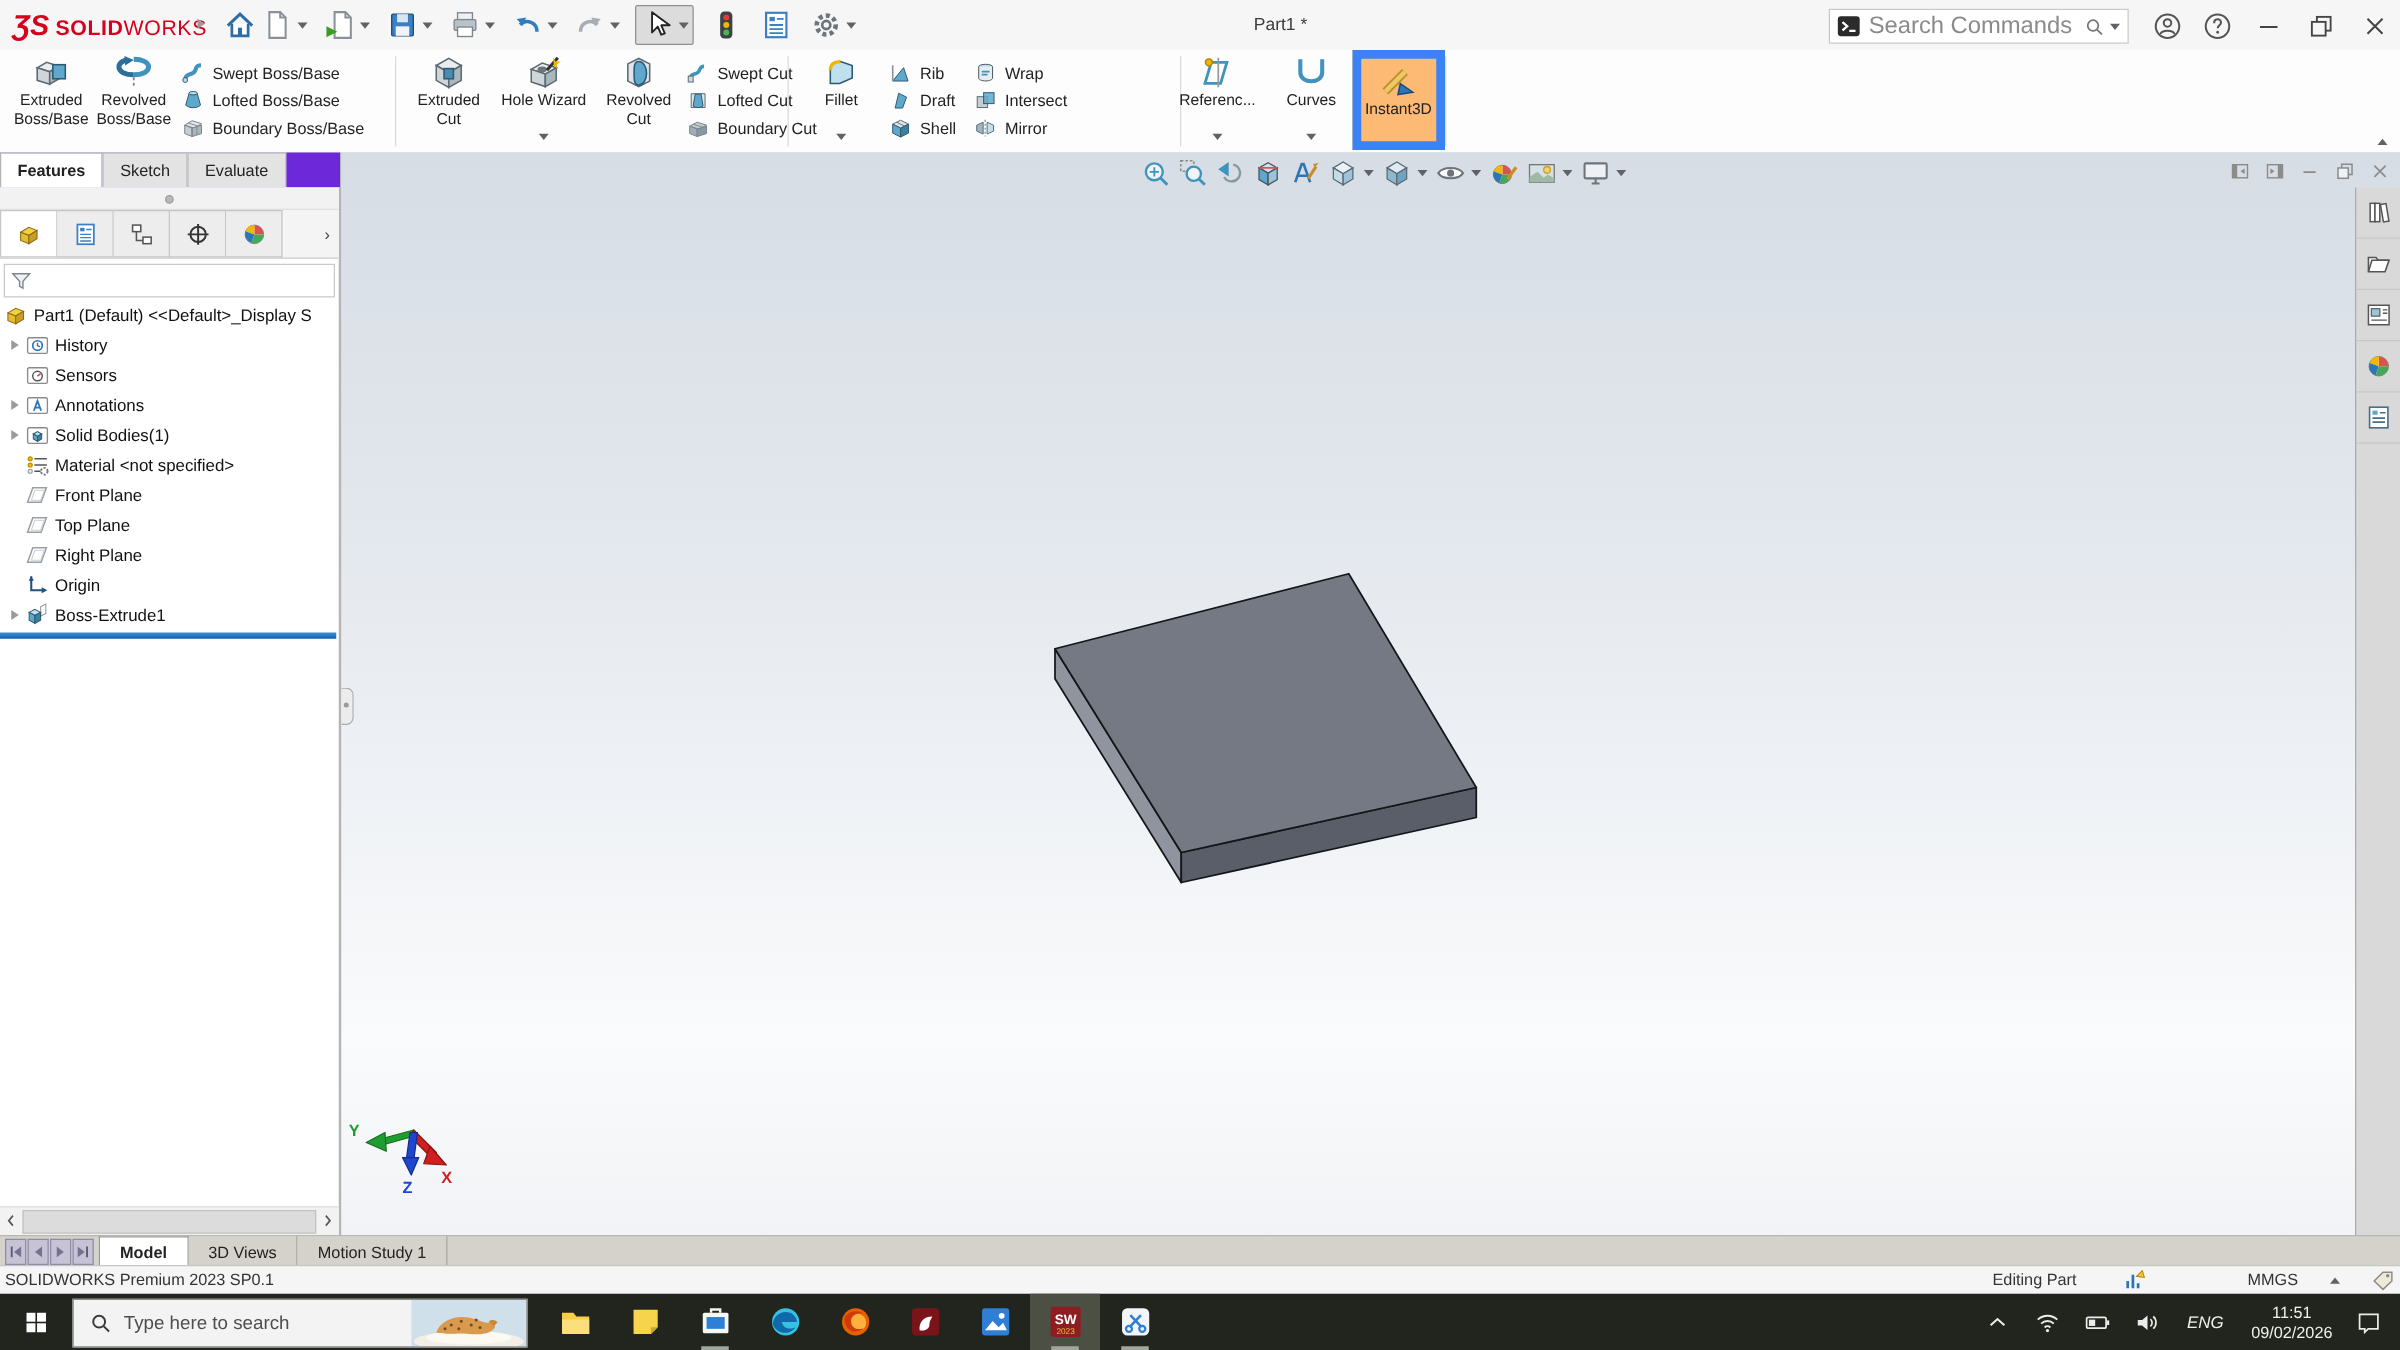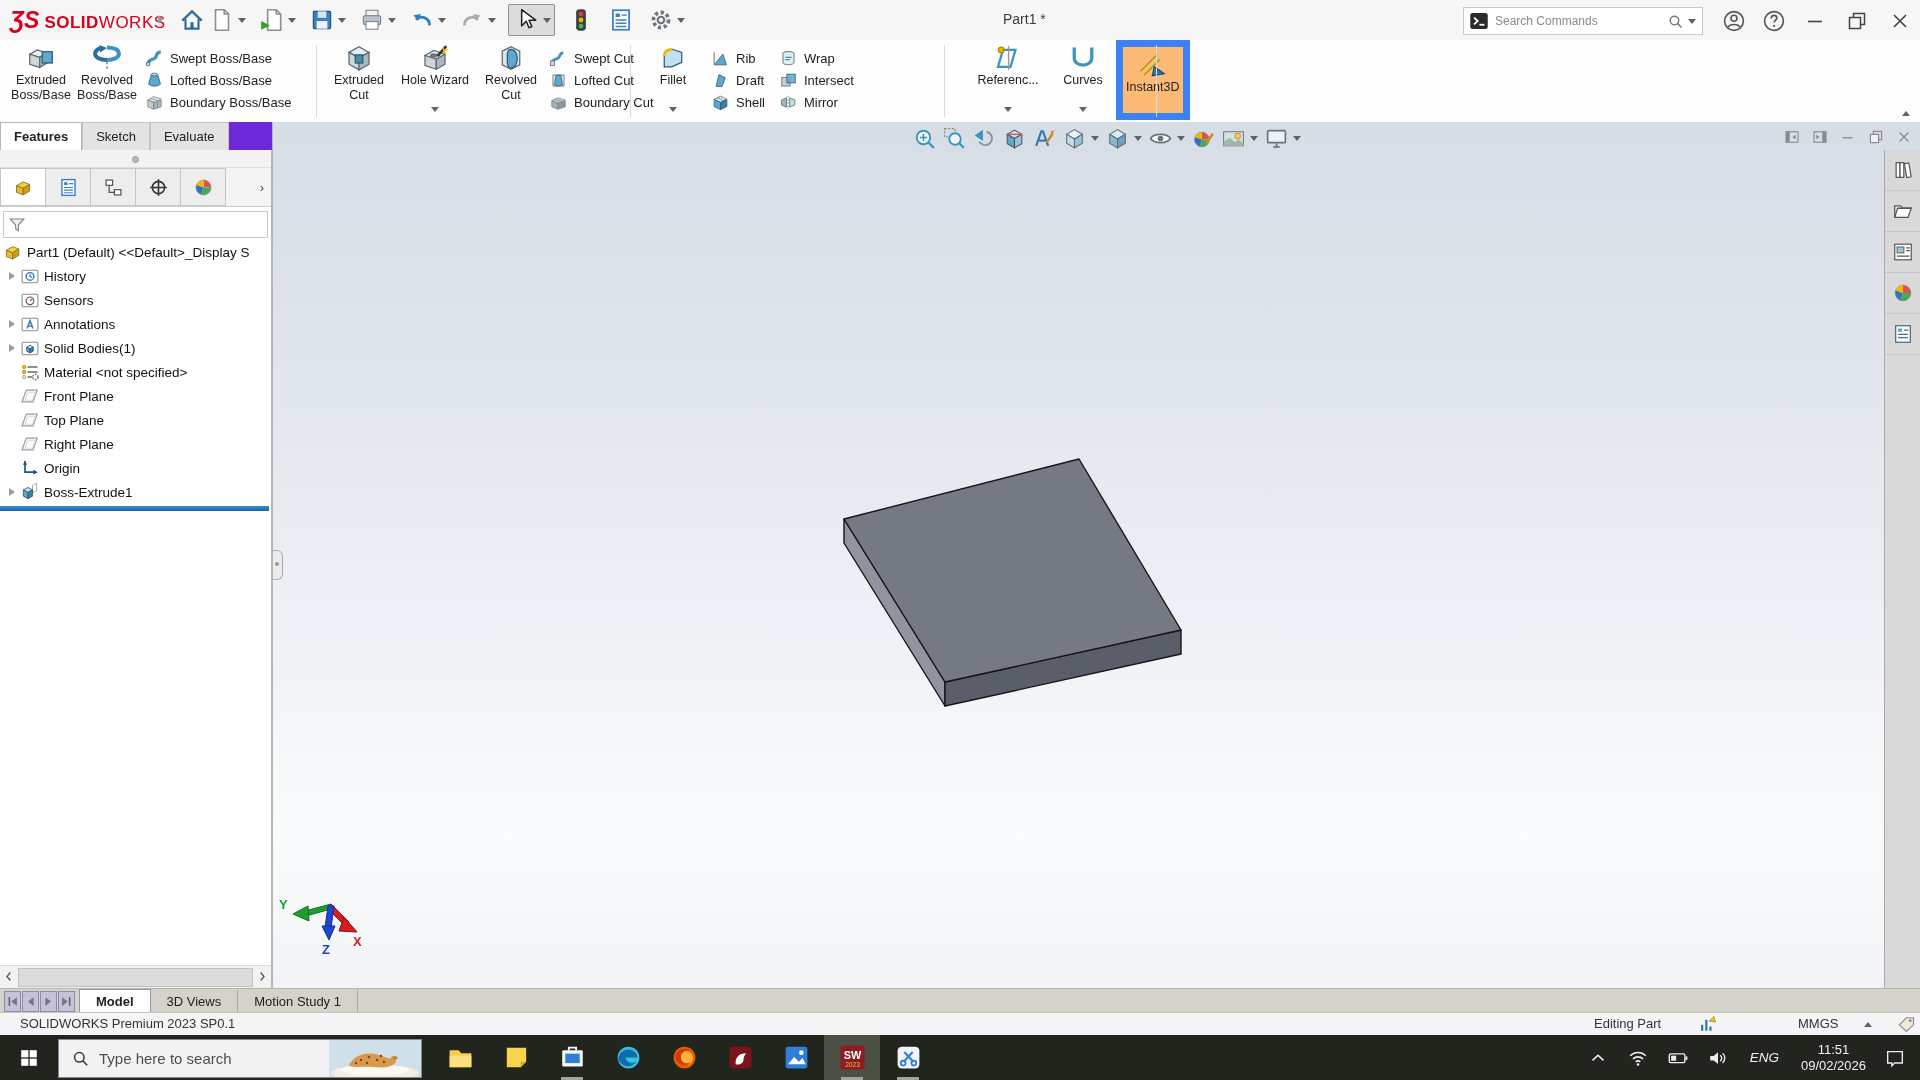--- a/index.html
+++ b/index.html
@@ -18,21 +18,21 @@
   #logo .b{font-size:17px;font-weight:bold;letter-spacing:.5px;}
   #logo .w{font-size:17px;letter-spacing:.5px;}
   #logo-expand{position:absolute;left:158px;top:15px;}
   #qat{position:absolute;left:178px;top:5px;height:30px;display:flex;align-items:center;gap:2px;}
   .qbtn{width:26px;height:26px;padding:1px;}
   .qgap{width:8px;}
   .qsel{display:flex;align-items:center;border:1px solid #909090;background:#dcdcdc;padding:1px 3px;gap:3px;border-radius:2px;}
   #doc-title{position:absolute;left:1003px;top:11px;width:140px;text-align:left;font-size:14px;color:#3c3c3c;}
   #searchbox{position:absolute;left:1463px;top:7px;width:238px;height:26px;background:#fff;border:1px solid #c9c9c9;display:flex;align-items:center;}
   #searchbox .term{width:20px;height:20px;margin:0 6px 0 5px;}
-  #searchbox .ph{flex:1;font-size:12px;color:#8a8a8a;}
+  #searchbox .ph{flex:1;font-size:19px;color:#8a8a8a;}
   #searchbox .mag{width:17px;height:17px;margin-right:4px;}
   #searchbox .caret{margin-right:6px;}
   .titl-btn{position:absolute;top:9px;width:24px;height:24px;}
 
   
   #ribbon{position:absolute;left:0;top:40px;width:1920px;height:82px;background:#fdfdfe;border-bottom:1px solid #cfcfcf;}
   .rgroup{position:absolute;top:0;height:82px;display:flex;}
   .rsep{position:absolute;top:5px;width:1px;height:72px;background:#dadada;}
   .bigbtn{min-width:60px;padding:0 3px;height:80px;display:flex;flex-direction:column;align-items:center;cursor:default;}
   .bigbtn .bicon{width:30px;height:30px;margin-top:3px;}
@@ -91,21 +91,21 @@
 
   
   #modeltabs{position:absolute;left:0;top:988px;width:1920px;height:24px;background:#d5d2cb;display:flex;align-items:stretch;border-top:1px solid #b9b6af;}
   #mnav{display:flex;align-items:center;gap:1px;padding:0 4px;}
   .mnavb{width:15px;height:19px;background:#c6c3d6;border:1px solid #8f8ca6;display:flex;align-items:center;justify-content:center;}
   .mtab{padding:0 16px;display:flex;align-items:center;font-size:13px;color:#222;border-right:1px solid #aaa79f;background:#d5d2cb;}
   .mtab.active{background:#fff;font-weight:bold;border:1px solid #999;border-bottom:none;}
 
   
   #statusbar{position:absolute;left:0;top:1012px;width:1920px;height:23px;background:#f5f5f5;border-top:1px solid #c6c6c6;font-size:13px;color:#333;}
-  #status-left{position:absolute;left:4px;top:3px;margin-left:16px;}
+  #status-left{position:absolute;left:4px;top:3px;}
   #status-mode{position:absolute;left:1594px;top:3px;}
   #status-perf{position:absolute;left:1698px;top:1px;width:20px;height:20px;}
   #status-units{position:absolute;left:1798px;top:3px;}
   #status-caret{position:absolute;left:1864px;top:9px;}
   #status-tag{position:absolute;left:1896px;top:1px;width:20px;height:20px;}
 
   
   #taskbar{position:absolute;left:0;top:1035px;width:1920px;height:45px;background:#22251d;}
   #start{position:absolute;left:0;top:0;width:58px;height:45px;display:flex;align-items:center;justify-content:center;}
   #start .ic{width:22px;height:22px;}
@@ -484,21 +484,21 @@
                 <path d="M9.5 6v12l-6.5-3V9z" fill="#9fb6c2" stroke="#5d6a73"></path>
                 <path d="M13.5 6v12l6.5-3V9z" fill="#bfe0ee" stroke="#5d6a73"></path>
               </svg>
             </span>
             <span>Mirror</span>
           </div>
       </div>
     </div>
     <div class="rsep" style="left:944px"></div>
 
-    <div class="rgroup" style="left:966px">
+    <div class="rgroup" style="left:932px">
       <div class="bigbtn" style="min-width:78px">
         <span class="ic bicon">
             <svg viewBox="0 0 24 24" xmlns="http://www.w3.org/2000/svg">
               <path d="M8 5.5h10L14 19H4z" fill="none" stroke="#3f93bc" stroke-width="1.8"></path>
               <circle cx="6.5" cy="5.5" r="2.2" fill="#f4b400" stroke="#b58900"></circle>
               <path d="M12.5 2.5v19" stroke="#999" stroke-width="1.1"></path>
             </svg>
           </span>
         <span class="l">Referenc...</span>
         <span class="l">&nbsp;</span>

